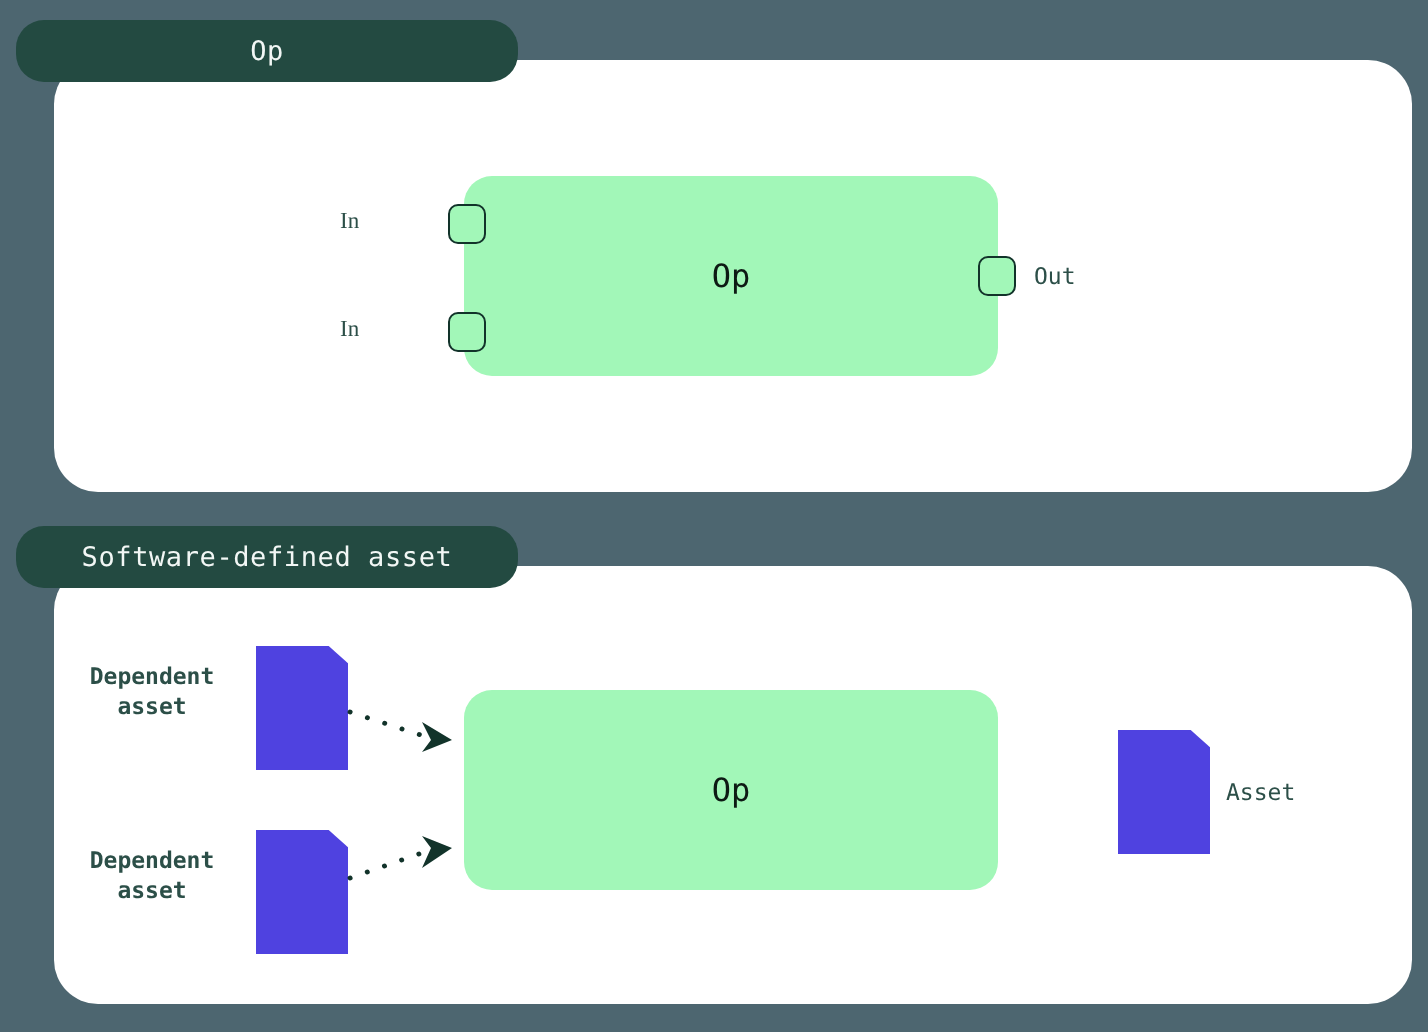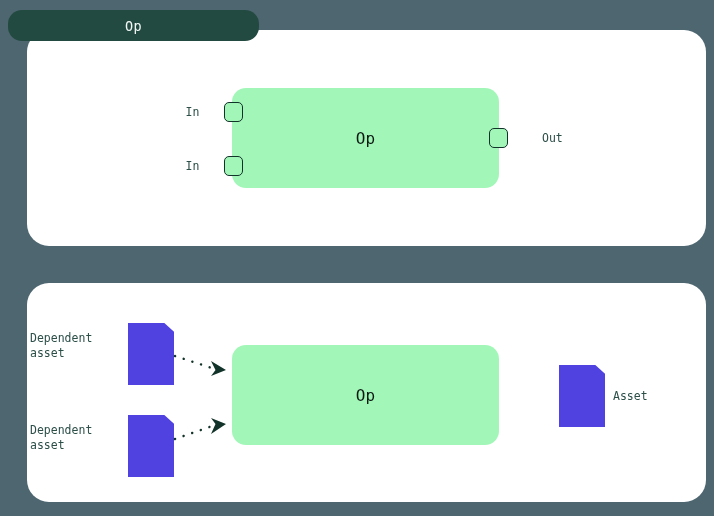--- a/index.html
+++ b/index.html
@@ -75,21 +75,21 @@
   }
 
   
   .portlabel {
     position: absolute;
     font-size: 11.5px;
     color: #2c4f48;
     z-index: 5;
     white-space: nowrap;
   }
-  .portlabel.right-align { text-align: center; }
+  .portlabel.right-align { text-align: left; font-family: Liberation Serif, serif; }
 
   
   .asset-icon {
     position: absolute;
     background: #4f42e0;
     z-index: 5;
     clip-path: polygon(0 0, 79% 0, 100% 14%, 100% 100%, 0 100%);
   }
 
   .asset-label {
@@ -97,23 +97,24 @@
     font-size: 11.5px;
     color: #2c4f48;
     z-index: 5;
     white-space: nowrap;
   }
   .dep-label {
     position: absolute;
     font-size: 11.5px;
     color: #2c4f48;
     line-height: 15px;
-    text-align: left;
+    text-align: center;
     z-index: 5;
     white-space: pre;
+    font-weight: bold;
   }
 
   .arrow-svg {
     position: absolute;
     z-index: 5;
     overflow: visible;
   }
 </style>
 </head>
 <body>
@@ -130,28 +131,31 @@
     <div class="oplabel">Op</div>
   </div>
 
   <div class="portlabel right-align" style="left:170px; top:105px; width:45px;">In</div>
   <div class="conn" style="left:224px; top:102px;"></div>
 
   <div class="portlabel right-align" style="left:170px; top:159px; width:45px;">In</div>
   <div class="conn" style="left:224px; top:156px;"></div>
 
   <div class="conn" style="left:489px; top:128px;"></div>
-  <div class="portlabel" style="left:517px; top:131px;margin-left:25px;">Out</div>
+  <div class="portlabel" style="left:517px; top:131px;">Out</div>
 
 </div>
 
 <div class="panel-wrap" style="top:258px;height:258px;">
 
   <div class="panel" style="left:27px; top:25px; width:679px; height:219px;"></div>
 
+  <div class="tab" style="left:8px; top:5px; width:251px; padding:0;">
+    <span>Software-defined asset</span>
+  </div>
 
   <div class="opnode" style="left:232px; top:345px; width:267px; height:100px; top:87px;">
     <div class="oplabel">Op</div>
   </div>
 
   <div class="dep-label" style="left:30px; top:73px; width:92px;">Dependent
 asset</div>
   <div class="asset-icon" style="left:128px; top:65px; width:46px; height:62px;"></div>
 
   <svg class="arrow-svg" style="left:174px; top:95px;" width="60" height="30" viewBox="0 0 60 30">

